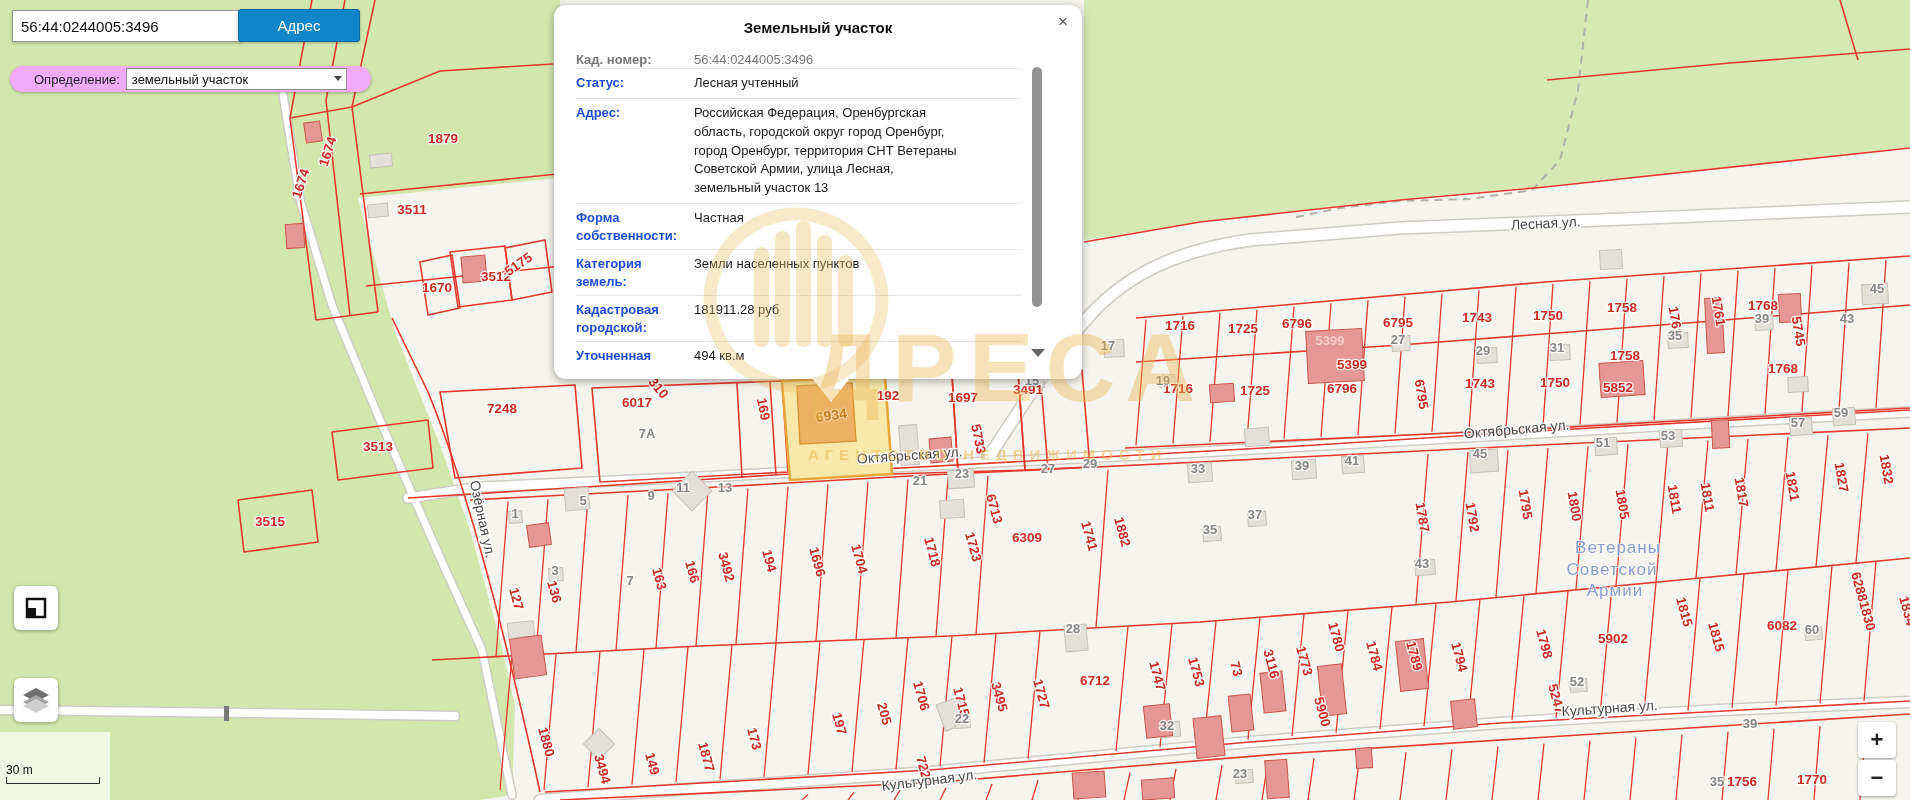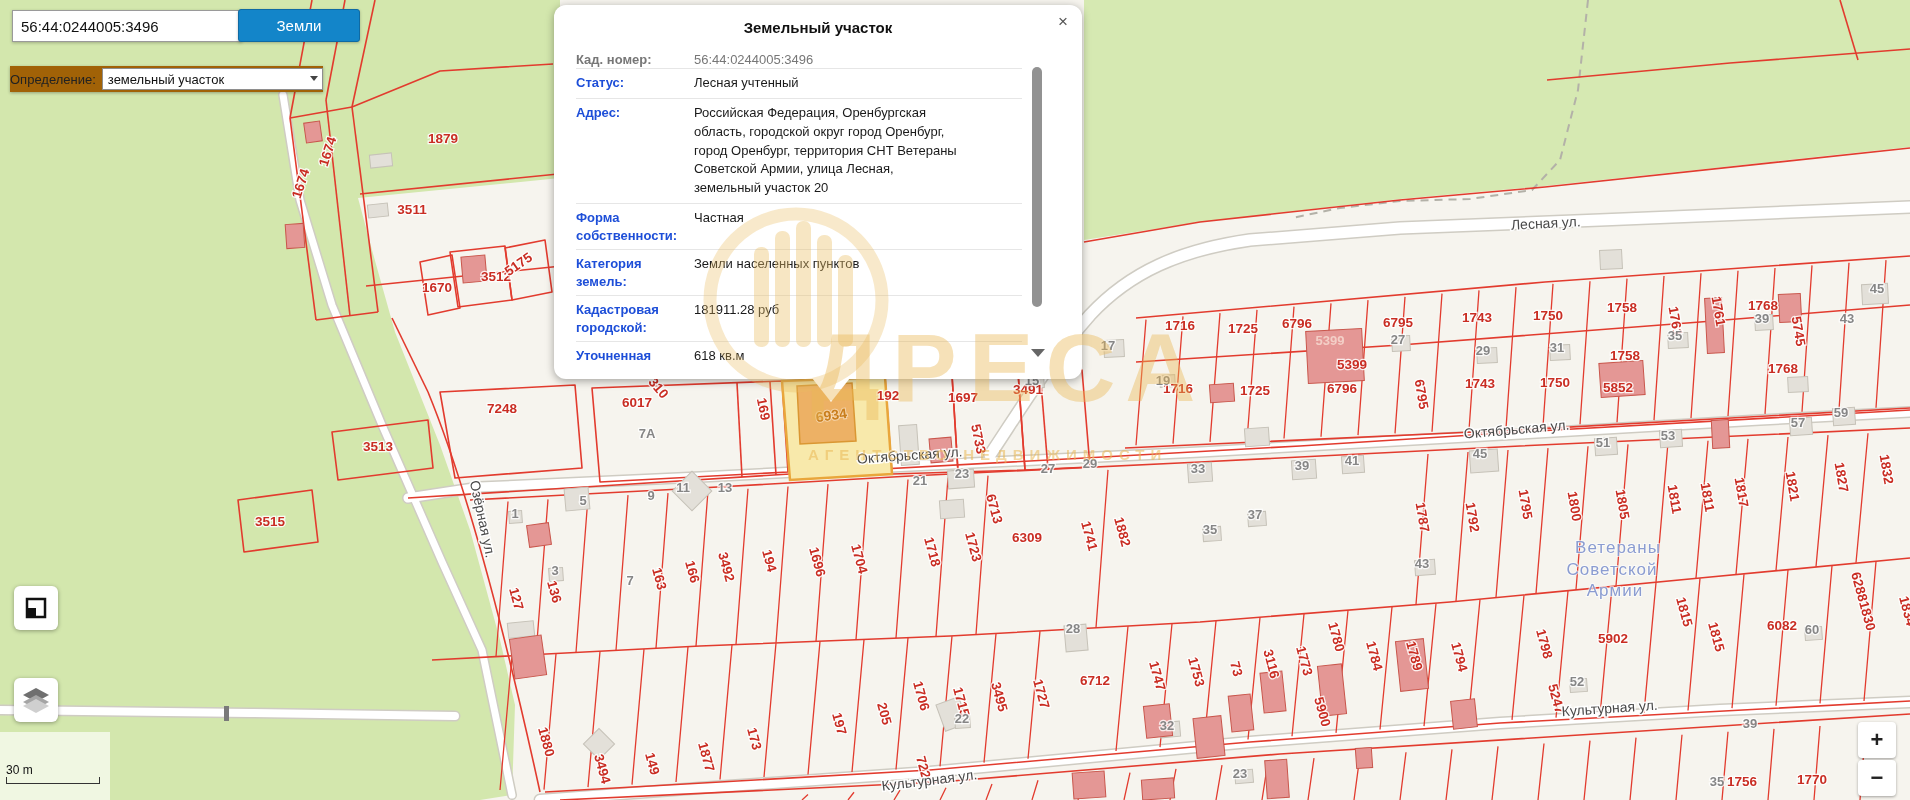--- a/index.html
+++ b/index.html
@@ -19,22 +19,22 @@
   text.lb-s{font-size:14px;fill:#494949;stroke:rgba(255,255,255,.9);stroke-width:3px;}
   text.lb-t{font-size:17px;fill:#8b9cd1;stroke:rgba(255,255,255,.6);stroke-width:2px;letter-spacing:1px;}
   text.lb-sel{font-weight:bold;font-size:14px;fill:#c97e1c;stroke:rgba(255,255,255,.45);stroke-width:2px;}
   text.lb-lt{font-weight:bold;font-size:13px;fill:#f3cfc7;stroke:none;}
 
   
   #search-box{position:absolute;left:12px;top:10px;width:212px;height:30px;border:1px solid #9a9a9a;background:#fff;
     font-size:15px;padding:0 8px;color:#111;box-shadow:0 1px 3px rgba(0,0,0,.25);z-index:70;}
   #find-btn{position:absolute;left:238px;top:9px;width:122px;height:33px;background:#1385c9;border:1px solid #0f6aa3;
     border-radius:3px;color:#fff;font-size:15px;z-index:70;cursor:pointer;box-shadow:0 1px 3px rgba(0,0,0,.25);}
-  #def-bar{position:absolute;left:10px;top:66px;height:26px;background:#a16207;display:flex;align-items:center;
-    padding:0 0;z-index:70;box-shadow:0 1px 3px rgba(0,0,0,.3);}
+  #def-bar{position:absolute;left:10px;top:66px;height:26px;background:#f0abfc;display:flex;align-items:center;
+    padding:0 24px;z-index:70;box-shadow:0 1px 3px rgba(0,0,0,.3);border-radius:13px;}
   #def-bar .lbl{font-size:13px;color:#222;margin-right:6px;white-space:nowrap;}
   #def-select{position:relative;width:196px;height:20px;border:1px solid #8e8e8e;background:#fff;font-size:13px;
     color:#111;display:flex;align-items:center;padding:0 18px 0 5px;cursor:pointer;white-space:nowrap;}
   #def-select .caret{position:absolute;right:4px;top:7px;width:0;height:0;border-left:4px solid transparent;
     border-right:4px solid transparent;border-top:5px solid #444;}
 
   
   #popup{position:absolute;left:554px;top:5px;width:528px;height:374px;background:#fff;border-radius:12px;
     box-shadow:0 2px 8px rgba(0,0,0,.35);z-index:50;}
   #popup .ptitle{text-align:center;font-weight:bold;font-size:15px;color:#111;padding-top:14px;}
@@ -356,21 +356,21 @@
         <text class="lb lb-s" transform="translate(478,520) rotate(78)">Озёрная ул.</text>
         <text class="lb lb-s" transform="translate(930,785) rotate(-7)">Культурная ул.</text>
         <text class="lb lb-s" transform="translate(1610,713) rotate(-4)">Культурная ул.</text>
         <text class="lb lb-t" transform="translate(1618,553) rotate(0)">Ветераны</text>
         <text class="lb lb-t" transform="translate(1612,575) rotate(0)">Советской</text>
         <text class="lb lb-t" transform="translate(1615,596) rotate(0)">Армии</text>
       </g>
   </svg>
 
   <input id="search-box" type="text" value="56:44:0244005:3496" style="">
-  <button id="find-btn">Земли</button>
+  <button id="find-btn">Адрес</button>
   <div id="def-bar">
     <span class="lbl">Определение:</span>
     <div id="def-select">
       <span>земельный участок</span>
       <span class="caret"></span>
     </div>
   </div>
 
   <div id="popup">
     <div class="ptitle">Земельный участок</div>
@@ -381,37 +381,37 @@
           <div class="rl-lab">Кад. номер:</div>
           <div class="rl-val">56:44:0244005:3496</div>
         </div>
       </div>
       <div class="prow">
         <div class="rl-lab">Статус:</div>
         <div class="rl-val">Лесная учтенный</div>
       </div>
       <div class="prow">
         <div class="rl-lab">Адрес:</div>
-        <div class="rl-val">Российская Федерация, Оренбургская область, городской округ город Оренбург, город Оренбург, территория СНТ Ветераны Советской Армии, улица Лесная, земельный участок 20</div>
+        <div class="rl-val">Российская Федерация, Оренбургская область, городской округ город Оренбург, город Оренбург, территория СНТ Ветераны Советской Армии, улица Лесная, земельный участок 13</div>
       </div>
       <div class="prow">
         <div class="rl-lab">Форма собственности:</div>
         <div class="rl-val">Частная</div>
       </div>
       <div class="prow">
         <div class="rl-lab">Категория земель:</div>
         <div class="rl-val">Земли населенных пунктов</div>
       </div>
       <div class="prow">
         <div class="rl-lab">Кадастровая городской:</div>
         <div class="rl-val">181911.28 руб</div>
       </div>
       <div class="prow">
         <div class="rl-lab">Уточненная площадь:</div>
-        <div class="rl-val">618 кв.м</div>
+        <div class="rl-val">494 кв.м</div>
       </div>
     </div>
     <div id="pscroll"></div>
     <div id="pscroll-down"></div>
     <div id="pnotch"></div>
   </div>
 
   <div id="wm">
     <svg width="260" height="230" style="position:absolute;left:680px;top:195px;">
       <circle cx="105" cy="105" r="86" fill="none" stroke="rgba(234,188,98,.33)" stroke-width="13"></circle>

